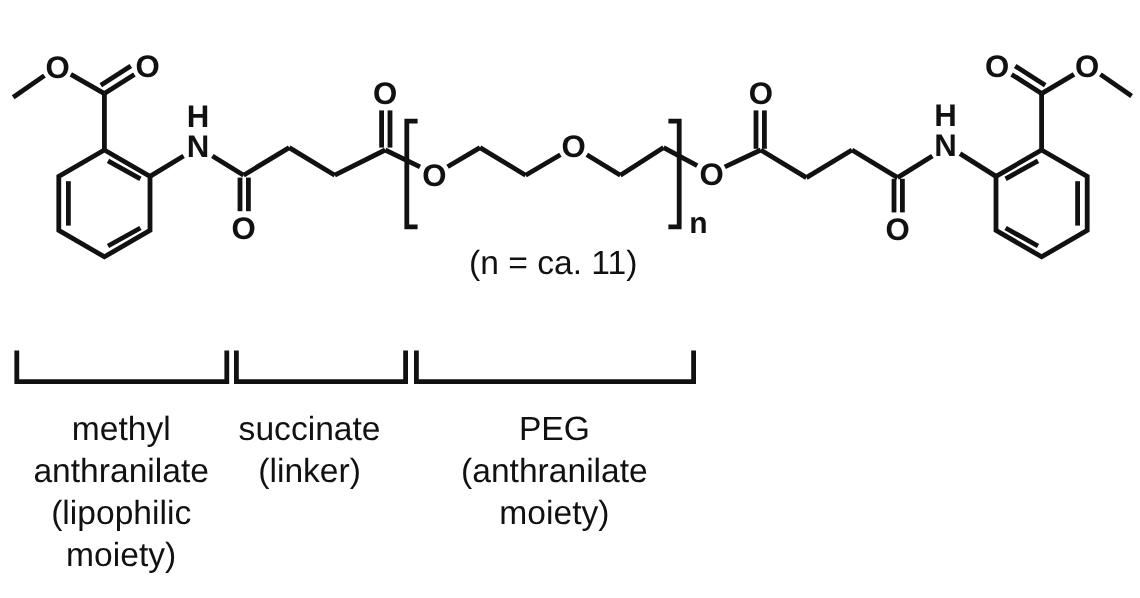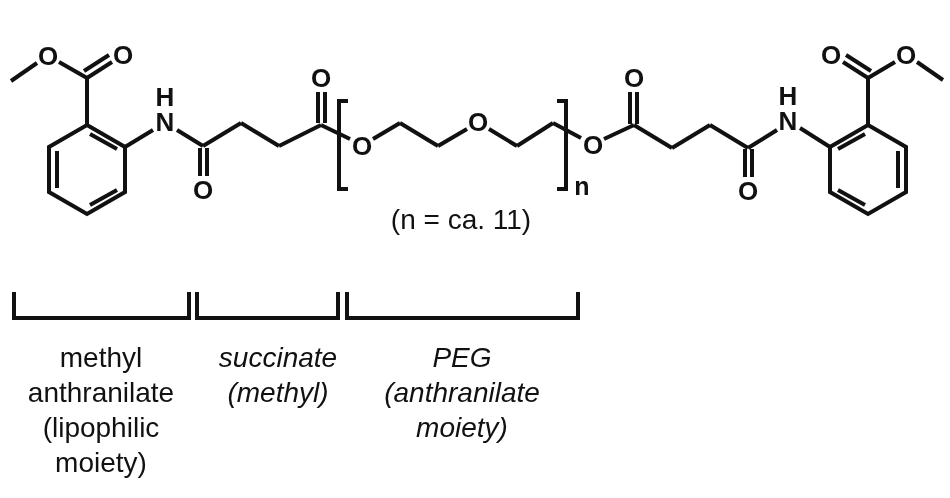--- a/index.html
+++ b/index.html
@@ -16,22 +16,22 @@
   svg text{font-family:"Liberation Sans",sans-serif;fill:#111111;}
   svg text.atom{font-size:26px;font-weight:bold;text-anchor:middle;dominant-baseline:central;}
   svg text.sub{font-size:25px;font-weight:bold;text-anchor:middle;dominant-baseline:central;}
   svg text.note{font-size:28px;font-weight:normal;text-anchor:middle;dominant-baseline:central;}
   .region-label{
     position:absolute;top:340px;width:220px;
     font-size:28px;line-height:35px;color:#111111;
     text-align:center;white-space:nowrap;
   }
   #label-methyl-anthranilate{left:-9px;}
-  #label-succinate{left:168px;font-style:italic;}
-  #label-peg{left:352px;font-style:italic;}
+  #label-succinate{left:148px;}
+  #label-peg{left:352px;}
 </style>
 </head>
 <body>
 
 <div id="canvas">
   <svg width="950" height="498" viewBox="0 0 950 498">
 
     <g>
       <line class="bond" x1="11" y1="81" x2="37" y2="63"></line>
       <line class="bond" x1="59" y1="62" x2="87" y2="78"></line>
@@ -138,20 +138,20 @@
 
   
   <div class="region-label" id="label-methyl-anthranilate">
     <div>methyl</div>
     <div>anthranilate</div>
     <div>(lipophilic</div>
     <div>moiety)</div>
   </div>
   <div class="region-label" id="label-succinate">
     <div>succinate</div>
-    <div>(methyl)</div>
+    <div>(linker)</div>
   </div>
   <div class="region-label" id="label-peg">
     <div>PEG</div>
     <div>(anthranilate</div>
     <div>moiety)</div>
   </div>
 </div>
 
 </body></html>

